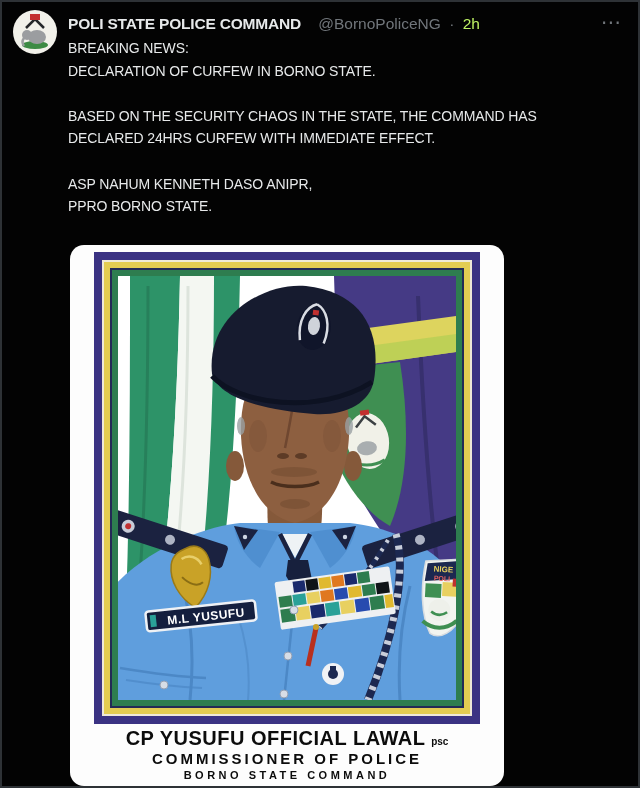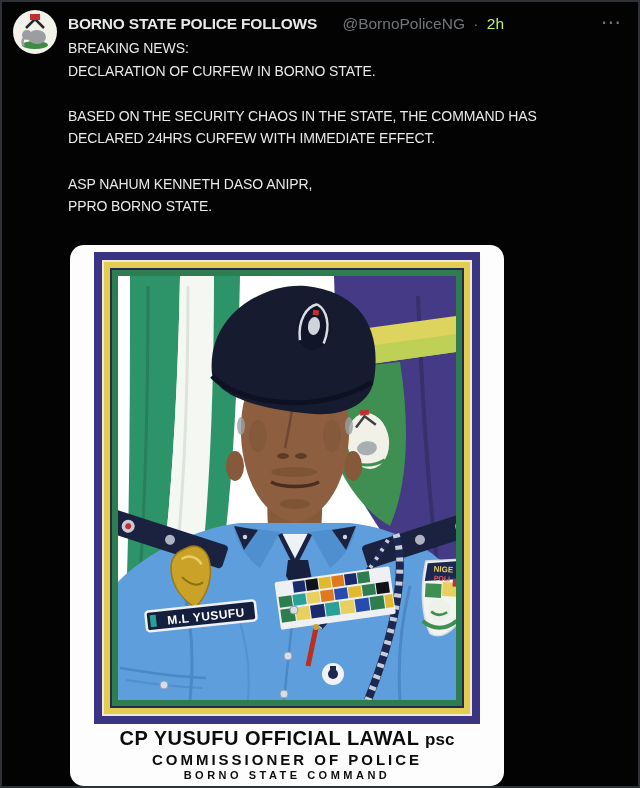--- a/index.html
+++ b/index.html
@@ -17,21 +17,21 @@
     position: absolute; left: 13px; top: 10px;
     width: 44px; height: 44px; border-radius: 50%;
     overflow: hidden; background: #f2f1ea; cursor: pointer;
   }
   .avatar svg { display:block; width:44px; height:44px; }
   .header-line {
     position: absolute; left: 68px; top: 15px;
     font-size: 15.5px; white-space: nowrap;
   }
   .display-name { font-weight: bold; color: #e7e9ea; letter-spacing: -0.2px; cursor: pointer; }
-  .handle { color: #71767b; margin-left: 21px; cursor: pointer; }
+  .handle { color: #71767b; margin-left: 13px; cursor: pointer; }
   .sep { color: #71767b; margin: 0 4px; }
   .time { color: #bef264; cursor: pointer; }
   .more-btn {
     position: absolute; right: 14px; top: 6px;
     color: #71767b; font-size: 20px; letter-spacing: 1px;
     cursor: pointer; padding: 4px;
   }
   
   .tweet-text {
     position: absolute; left: 68px; top: 37px;
@@ -48,21 +48,21 @@
   }
   .frame-outer { width: 386px; height: 472px; margin: 7px auto 0; border: 8px solid #3b3383; }
   .frame-w { width:100%; height:100%; border: 2px solid #efe9d8; }
   .frame-y { width:100%; height:100%; border: 6px solid #e3cc52; }
   .frame-n { width:100%; height:100%; border: 2px solid #232a56; }
   .frame-g { width:100%; height:100%; border: 6px solid #2e7d4f; }
   .photo { width:100%; height:100%; background:#fff; }
   .photo svg { display:block; width:100%; height:100%; }
   .caption { text-align: center; margin-top: 3px; color: #0c0c0c; line-height: 1.1; }
   .cap1 { font-size: 20px; font-weight: bold; letter-spacing: 0.5px; }
-  .cap1 .psc { font-size: 17px; letter-spacing: 0; }
+  .cap1 .psc { font-size: 10px; letter-spacing: 0; }
   .cap2 { font-size: 15px; font-weight: bold; letter-spacing: 3px; margin-top: 2px; }
   .cap3 { font-size: 11px; font-weight: bold; letter-spacing: 3.5px; margin-top: 1px; }
 </style>
 </head>
 <body>
 
 <div class="page">
 
   <div class="avatar">
     <svg viewBox="0 0 44 44">
@@ -70,21 +70,21 @@
       <ellipse cx="22" cy="35" rx="13" ry="4" fill="#3d8b44"></ellipse>
       <ellipse cx="24" cy="27" rx="9" ry="7" fill="#9b9da0"></ellipse>
       <circle cx="14" cy="25" r="5" fill="#9b9da0"></circle>
       <path d="M11 28 q-3 4 0 8" stroke="#9b9da0" stroke-width="2.5" fill="none"></path>
       <path d="M13 18 L22 9 L31 18" stroke="#26282b" stroke-width="2.5" fill="none"></path>
       <rect x="17" y="4" width="10" height="6" fill="#c32f2f"></rect>
     </svg>
   </div>
 
   <div class="header-line">
-    <span class="display-name">BORNO STATE POLICE FOLLOWS</span>
+    <span class="display-name">POLI STATE POLICE COMMAND</span>
     <span class="handle">@BornoPoliceNG</span>
     <span class="sep">·</span>
     <span class="time">2h</span>
   </div>
 
   <div class="more-btn">⋯</div>
 
   <div class="tweet-text">
     <div class="tweet-line">BREAKING NEWS:</div>
     <div class="tweet-line">DECLARATION OF CURFEW IN BORNO STATE.</div>

